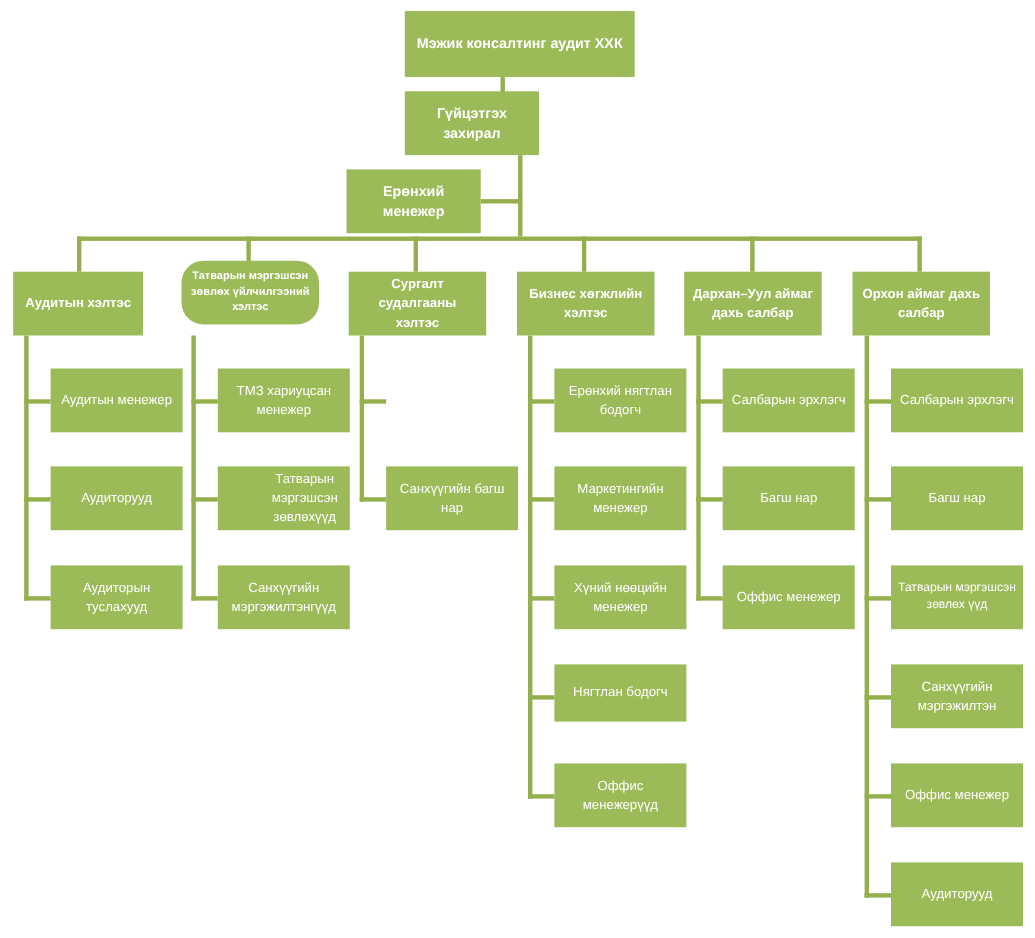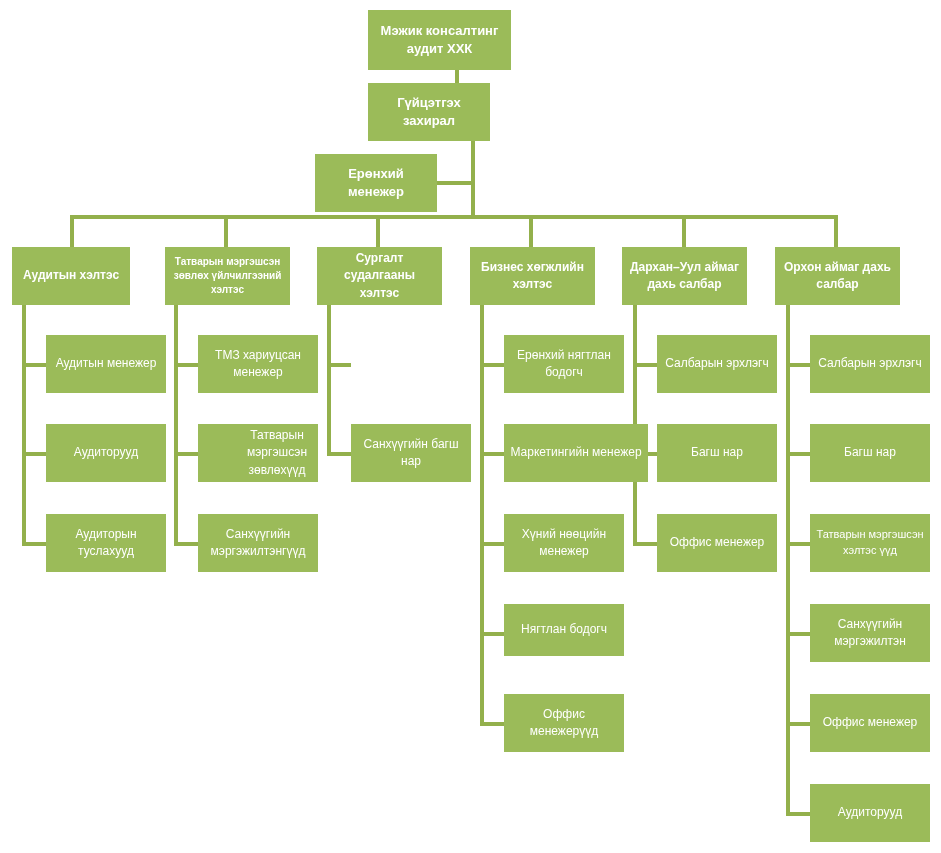--- a/index.html
+++ b/index.html
@@ -95,36 +95,36 @@
   <div class="conn" style="left:633px; top:542px; width:24px; height:4px;"></div>
 
   <div class="conn" style="left:786px; top:305px; width:4px; height:511px;"></div>
   <div class="conn" style="left:786px; top:363px; width:24px; height:4px;"></div>
   <div class="conn" style="left:786px; top:452px; width:24px; height:4px;"></div>
   <div class="conn" style="left:786px; top:542px; width:24px; height:4px;"></div>
   <div class="conn" style="left:786px; top:632px; width:24px; height:4px;"></div>
   <div class="conn" style="left:786px; top:722px; width:24px; height:4px;"></div>
   <div class="conn" style="left:786px; top:812px; width:24px; height:4px;"></div>
 
-  <div class="node bold f13" style="left:368px; top:10px; width:143px; height:60px;">
+  <div class="node bold f13" style="left:368px; top:10px; width:209px; height:60px;">
     <span>Мэжик консалтинг аудит ХХК</span>
   </div>
 
   <div class="node bold f13" style="left:368px; top:83px; width:122px; height:58px;">
     <span>Гүйцэтгэх захирал</span>
   </div>
 
   <div class="node bold f13" style="left:315px; top:154px; width:122px; height:58px;">
     <span>Ерөнхий менежер</span>
   </div>
 
   <div class="node bold f12" style="left:12px; top:247px; width:118px; height:58px;">
     <span>Аудитын хэлтэс</span>
   </div>
-  <div class="node bold f10" style="left:165px; top:247px; width:125px; height:58px;">
+  <div class="node bold f10" style="left:165px; top:237px; width:125px; height:58px;border-radius:20px;">
     <span>Татварын мэргэшсэн зөвлөх үйлчилгээний хэлтэс</span>
   </div>
   <div class="node bold f12" style="left:317px; top:247px; width:125px; height:58px;">
     <span>Сургалт судалгааны хэлтэс</span>
   </div>
   <div class="node bold f12" style="left:470px; top:247px; width:125px; height:58px;">
     <span>Бизнес хөгжлийн хэлтэс</span>
   </div>
   <div class="node bold f12" style="left:622px; top:247px; width:125px; height:58px;">
     <span>Дархан–Уул аймаг дахь салбар</span>
@@ -153,21 +153,21 @@
     <span>Санхүүгийн мэргэжилтэнгүүд</span>
   </div>
 
   <div class="node f12" style="left:351px; top:424px; width:120px; height:58px;">
     <span>Санхүүгийн багш нар</span>
   </div>
 
   <div class="node f12" style="left:504px; top:335px; width:120px; height:58px;">
     <span>Ерөнхий нягтлан бодогч</span>
   </div>
-  <div class="node f12" style="left:504px; top:424px; width:144px; height:58px;justify-content:center;">
+  <div class="node f12" style="left:504px; top:424px; width:120px; height:58px;justify-content:center;">
     <span>Маркетингийн менежер</span>
   </div>
   <div class="node f12" style="left:504px; top:514px; width:120px; height:58px;">
     <span>Хүний нөөцийн менежер</span>
   </div>
   <div class="node f12" style="left:504px; top:604px; width:120px; height:52px;">
     <span>Нягтлан бодогч</span>
   </div>
   <div class="node f12" style="left:504px; top:694px; width:120px; height:58px;">
     <span>Оффис менежерүүд</span>
@@ -183,21 +183,21 @@
     <span>Оффис менежер</span>
   </div>
 
   <div class="node f12" style="left:810px; top:335px; width:120px; height:58px;">
     <span>Салбарын эрхлэгч</span>
   </div>
   <div class="node f12" style="left:810px; top:424px; width:120px; height:58px;">
     <span>Багш нар</span>
   </div>
   <div class="node f11" style="left:810px; top:514px; width:120px; height:58px;">
-    <span>Татварын мэргэшсэн хэлтэс үүд</span>
+    <span>Татварын мэргэшсэн зөвлөх үүд</span>
   </div>
   <div class="node f12" style="left:810px; top:604px; width:120px; height:58px;">
     <span>Санхүүгийн мэргэжилтэн</span>
   </div>
   <div class="node f12" style="left:810px; top:694px; width:120px; height:58px;">
     <span>Оффис менежер</span>
   </div>
   <div class="node f12" style="left:810px; top:784px; width:120px; height:58px;">
     <span>Аудиторууд</span>
   </div>

